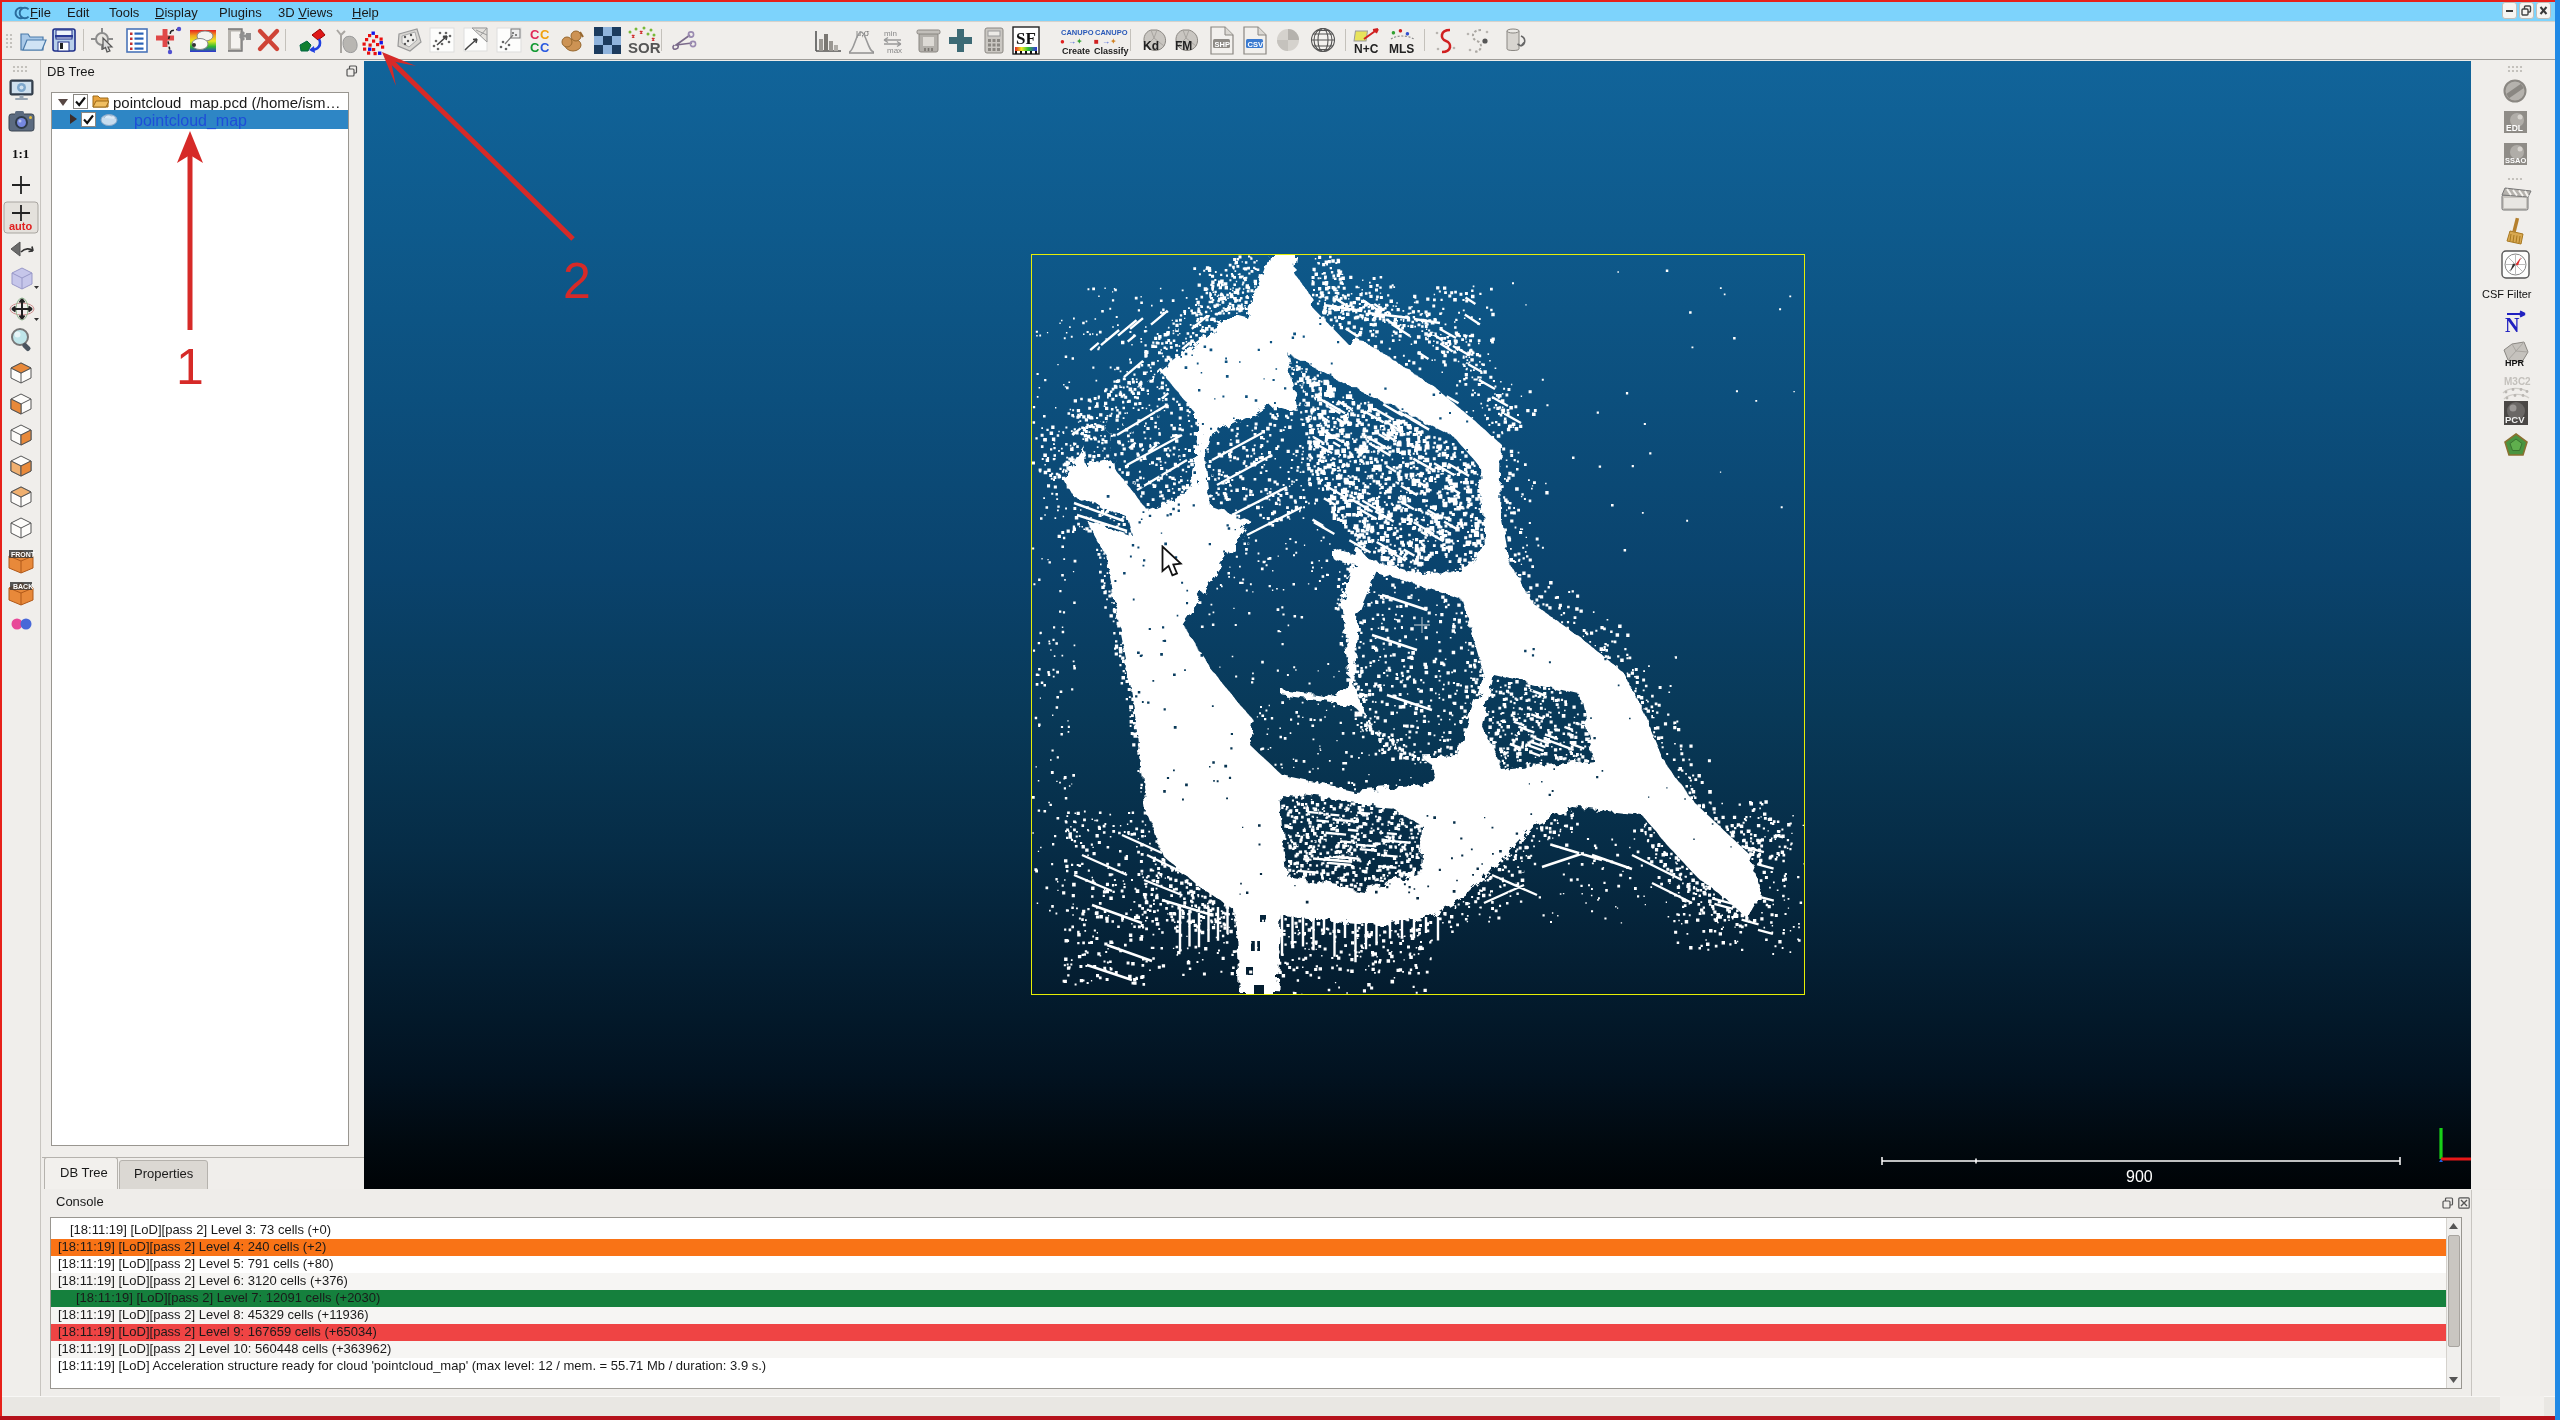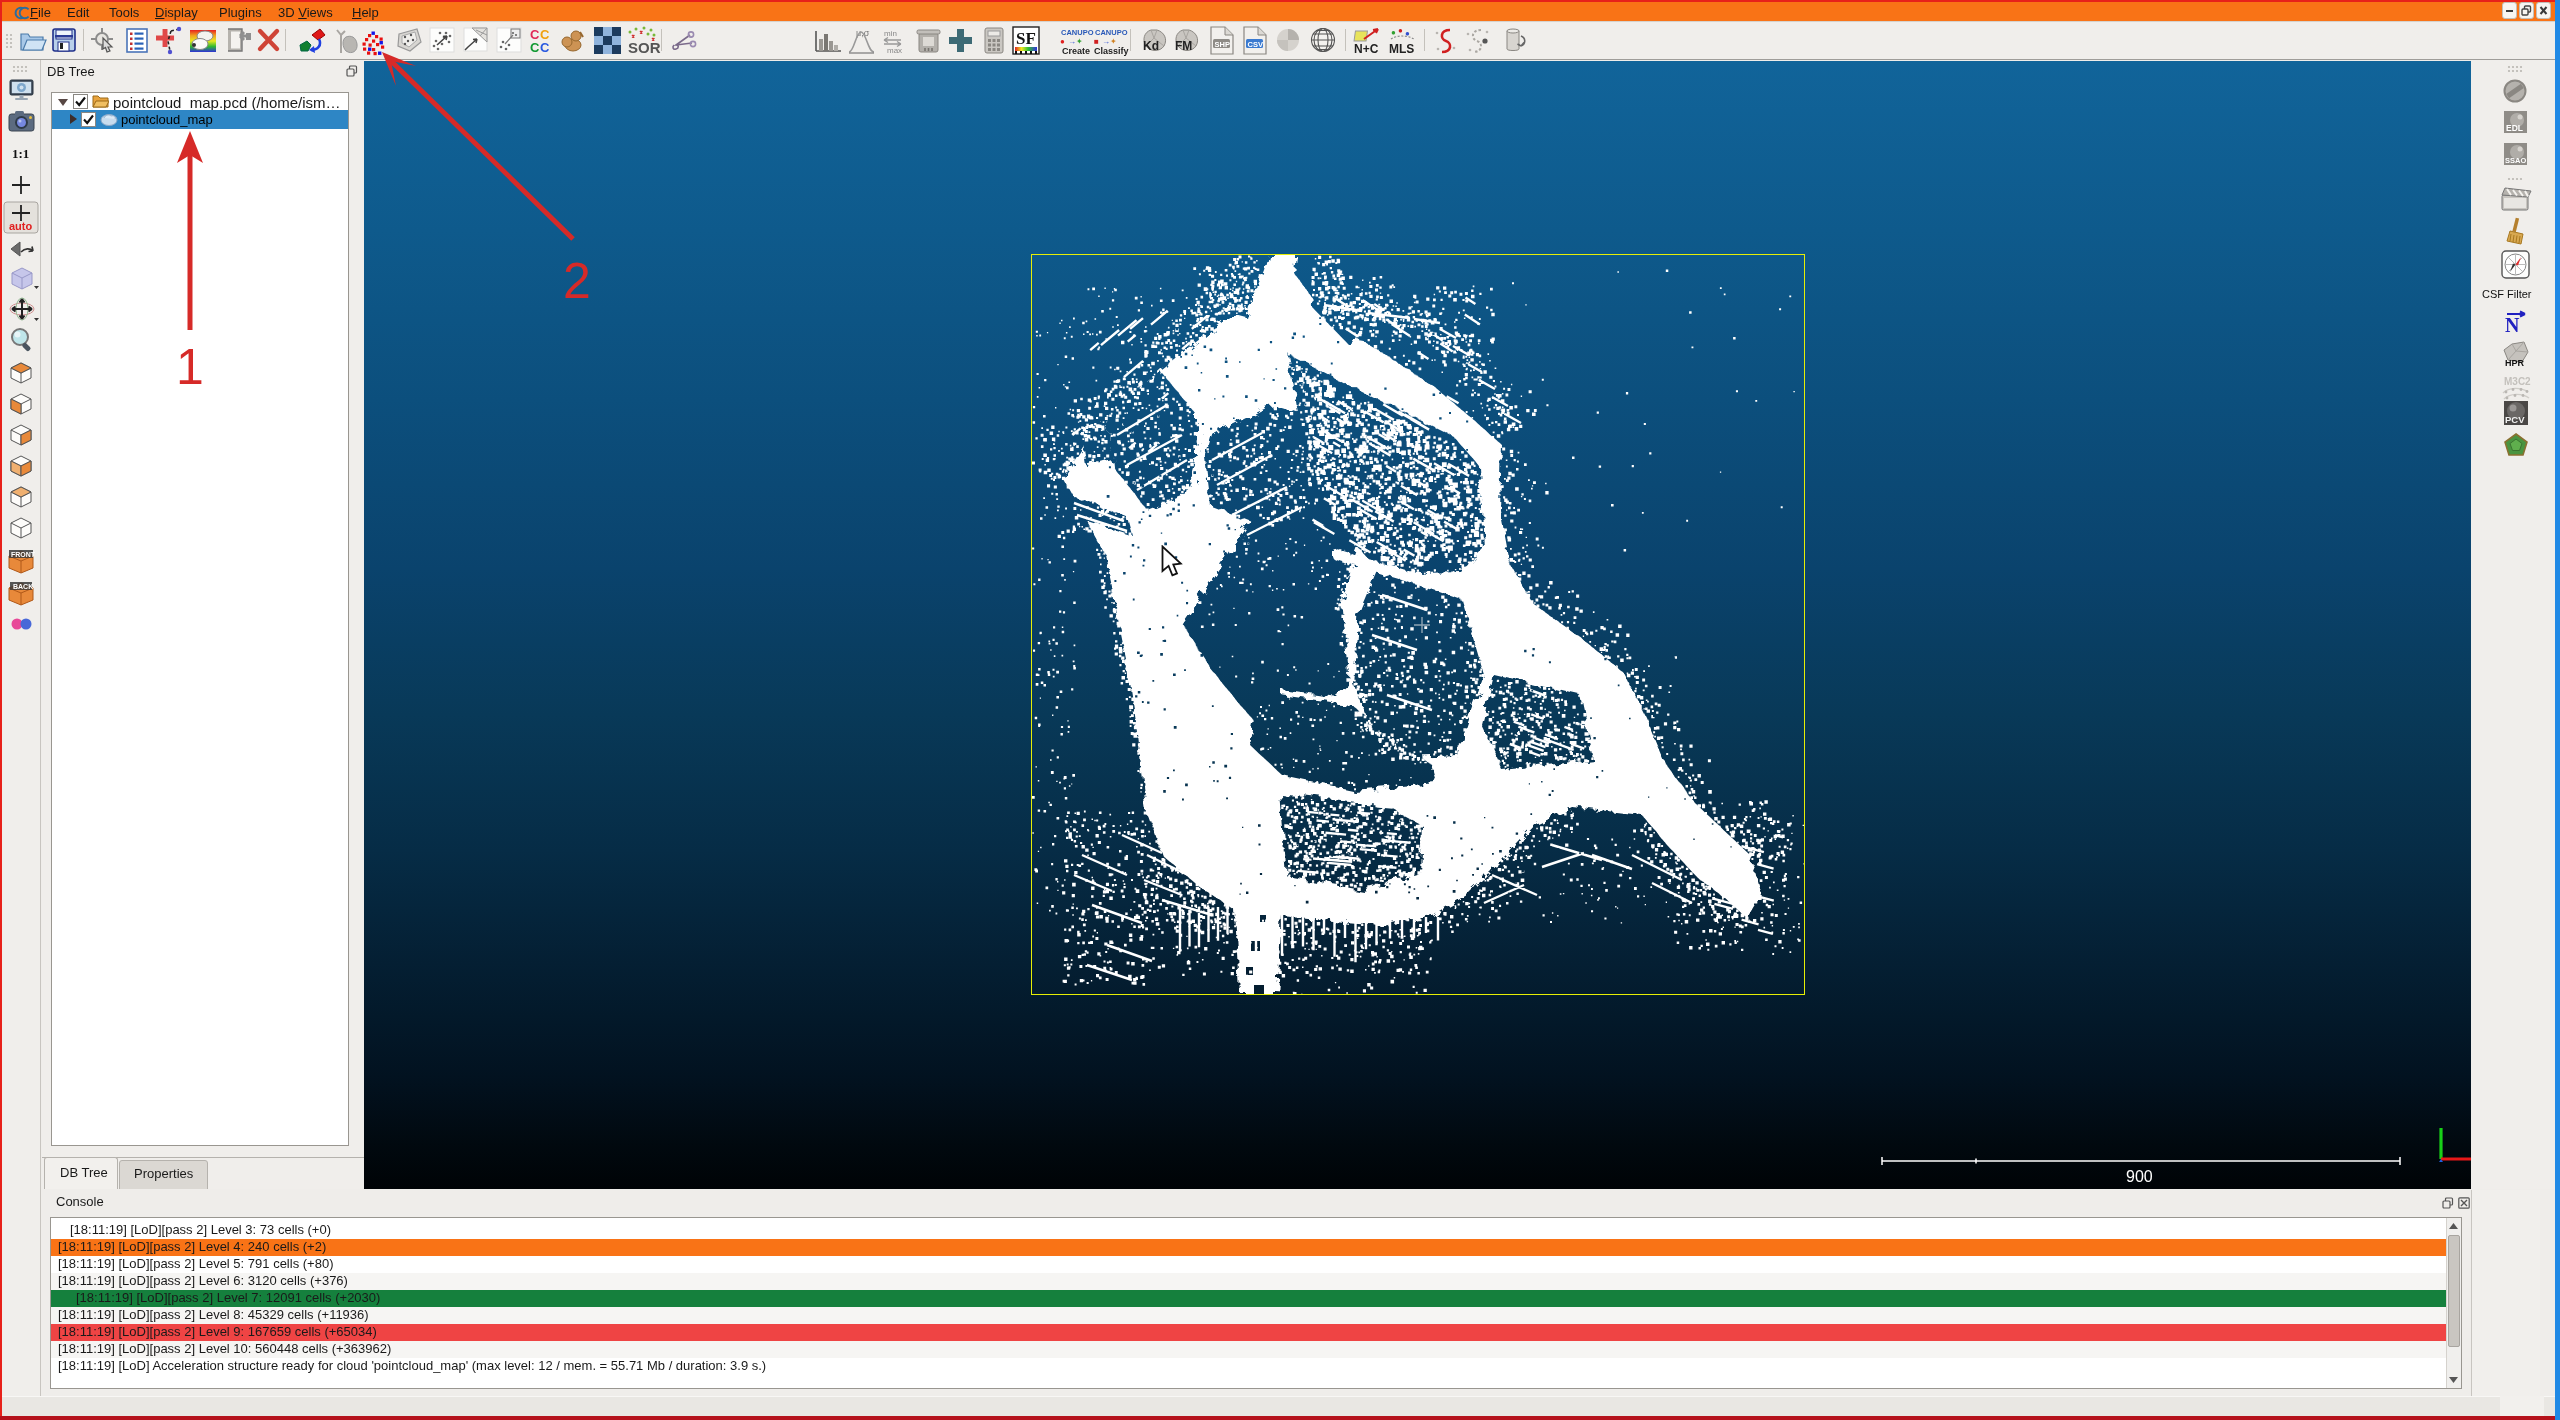--- a/index.html
+++ b/index.html
@@ -7,21 +7,21 @@
 .abs{position:absolute}
 svg{display:block}
 </style></head>
 <body>
 
 <div class="abs" style="left:0;top:0;width:2560px;height:2px;background:#e7211a"></div>
 <div class="abs" style="left:0;top:0;width:2px;height:1420px;background:#e7211a"></div>
 <div class="abs" style="left:0;top:1416px;width:2560px;height:4px;background:#b5121b"></div>
 <div class="abs" style="left:2555px;top:0;width:5px;height:1420px;background:#2089e5"></div>
 
-<div class="abs" style="left:2px;top:2px;width:2553px;height:20px;background:#f97316;border-bottom:1px solid #d6d2cc">
+<div class="abs" style="left:2px;top:2px;width:2553px;height:20px;background:#7dd3fc;border-bottom:1px solid #d6d2cc">
   <svg class="abs" style="left:11px;top:3px" width="17" height="16" viewBox="0 0 17 16">
     <g fill="none" stroke="#2a6d9e" stroke-width="1.9">
         <path d="M10.2 3.4 A5.2 5.2 0 1 0 10.2 12.6"></path>
         <path d="M15.6 4.4 A5.2 5.2 0 1 0 15.6 11.6"></path>
       </g>
   </svg>
   <span class="abs" style="left:28px;top:3px"><u>F</u>ile</span>
   <span class="abs" style="left:65px;top:3px">Edit</span>
   <span class="abs" style="left:107px;top:3px">Tools</span>
   <span class="abs" style="left:153px;top:3px"><u>D</u>isplay</span>
@@ -578,21 +578,21 @@
     <path d="M4 2 L11 7 L4 12 Z" fill="#3d2d2a"></path>
   </svg>
 <div class="abs" style="left:81px;top:112px;width:15px;height:15px;background:#fff;border:1px solid #8a8782"></div>
 <svg class="abs" style="left:81px;top:112px" width="15" height="15" viewBox="0 0 15 15">
     <path d="M3 7.5 L6.2 11 L12 3.5" stroke="#111" stroke-width="2.1" fill="none"></path>
   </svg>
 <svg class="abs" style="left:100px;top:111px" width="18" height="16" viewBox="0 0 18 16">
   <ellipse cx="9" cy="9" rx="8" ry="5.5" fill="#c8dcee" stroke="#8aa8c8"></ellipse>
   <path d="M4 7 C5 4 9 3 11 5 C14 4 16 6 15 8" fill="#ddeaf6" stroke="#8aa8c8" stroke-width="0.8"></path>
 </svg>
-<div class="abs" style="left:121px;top:112px;font-size:13px;color:#000000">pointcloud_map</div>
+<div class="abs" style="left:134px;top:112px;font-size:16px;color:#1d4ed8">pointcloud_map</div>
 
 <div class="abs" style="left:42px;top:1157px;width:322px;height:1px;background:#b5b2ad"></div>
 <div class="abs" style="left:44px;top:1157px;width:74px;height:33px;background:#f2f0ed;border:1px solid #b5b2ad;border-bottom:none;border-radius:3px 3px 0 0"></div>
 <div class="abs" style="left:60px;top:1165px;font-size:13px">DB Tree</div>
 <div class="abs" style="left:119px;top:1160px;width:89px;height:30px;background:#dbd8d3;border:1px solid #b5b2ad;border-radius:3px 3px 0 0"></div>
 <div class="abs" style="left:134px;top:1166px;font-size:13px">Properties</div>
 
 <div class="abs" style="left:364px;top:61px;width:2107px;height:1128px;background:linear-gradient(180deg,#11649a 0%,#0e5a8c 15%,#0c4f7d 30%,#0a436d 45%,#083958 58%,#062c46 70%,#041f33 80%,#021220 90%,#01090f 96%,#000306 100%)"></div>
 
 <div class="abs" style="left:1031px;top:254px;width:774px;height:741px;border:1.6px solid #e6ee05"></div>

